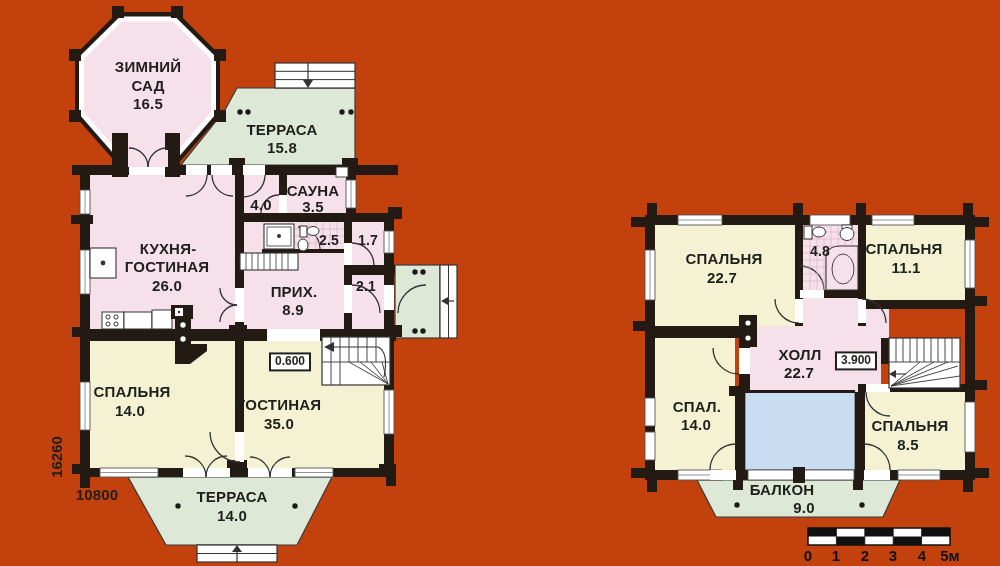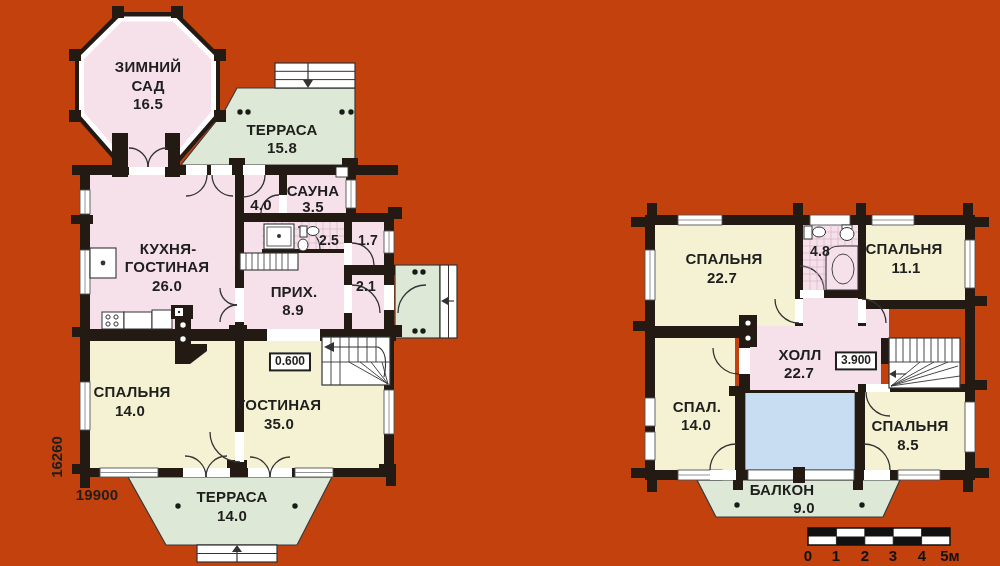--- a/index.html
+++ b/index.html
@@ -441,21 +441,21 @@
 <div class="lbl" style="left:130px;top:410px">14.0</div>
 
 <div class="lbl" style="left:279px;top:404px">ГОСТИНАЯ</div>
 <div class="lbl" style="left:279px;top:423px">35.0</div>
 
 <div class="lbl" style="left:232px;top:496px">ТЕРРАСА</div>
 <div class="lbl" style="left:232px;top:515px">14.0</div>
 
 <div class="tag" style="left:290px;top:362px">0.600</div>
 <div class="vdim" style="left:56px;top:457px">16260</div>
-<div class="lbl" style="left:97px;top:494px">19900</div>
+<div class="lbl" style="left:97px;top:494px">10800</div>
 
 <div class="lbl" style="left:724px;top:258px">СПАЛЬНЯ</div>
 <div class="lbl" style="left:722px;top:277px">22.7</div>
 <div class="lbl sm" style="left:820px;top:251px">4.8</div>
 <div class="lbl" style="left:904px;top:248px">СПАЛЬНЯ</div>
 <div class="lbl" style="left:906px;top:267px">11.1</div>
 
 <div class="lbl" style="left:800px;top:354px">ХОЛЛ</div>
 <div class="lbl" style="left:799px;top:372px">22.7</div>
 <div class="tag" style="left:856px;top:361px">3.900</div>

